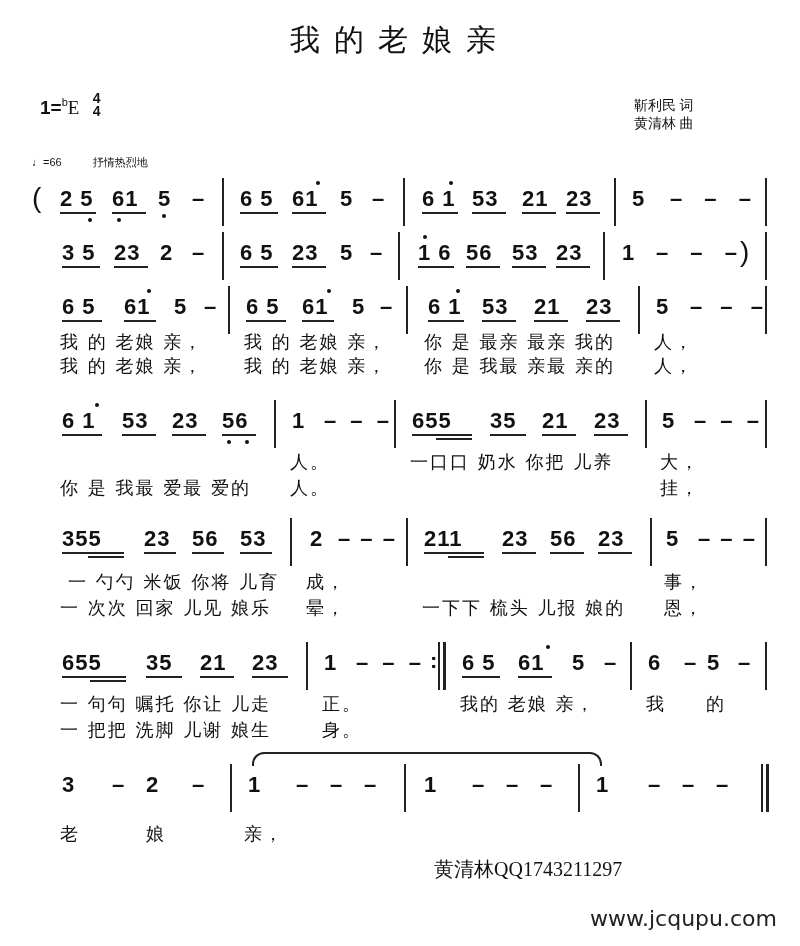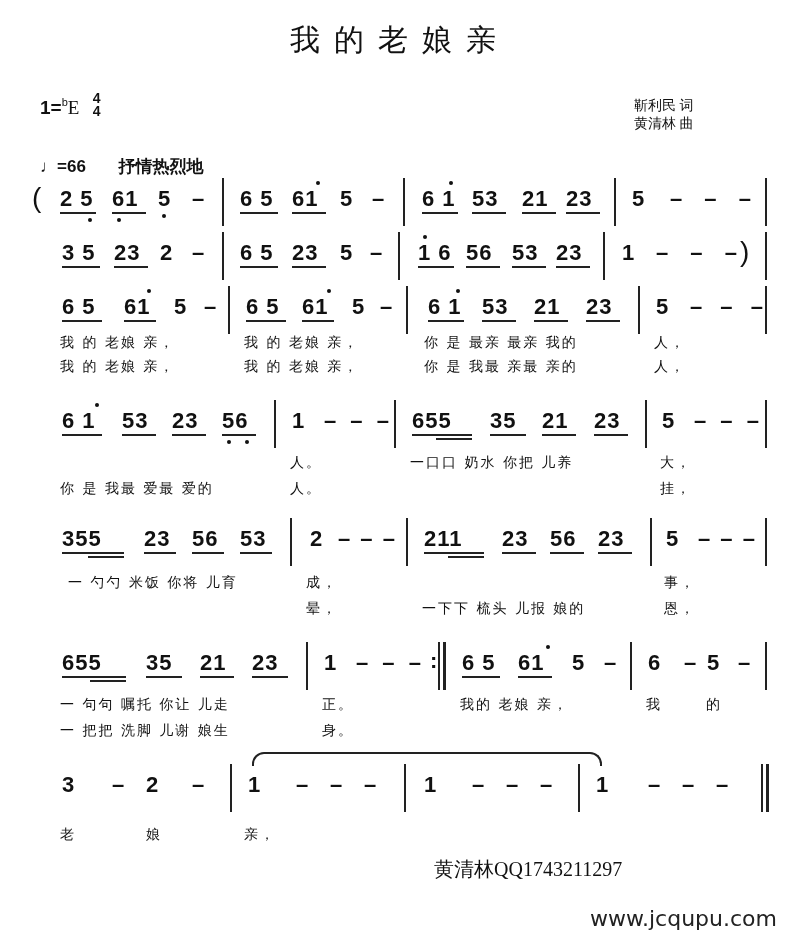--- a/index.html
+++ b/index.html
@@ -7,31 +7,31 @@
          font-family:"DejaVu Sans","Liberation Sans",sans-serif; color:#111; }
   .abs { position:absolute; }
   .title { left:0; width:800px; top:20px; text-align:center; font-size:30px;
            letter-spacing:14px; font-family:"DejaVu Sans",sans-serif; }
   .key { left:40px; top:96px; font-size:19px; font-weight:bold; font-family:"Liberation Sans",sans-serif; }
   .key .flat { font-size:11px; vertical-align:top; font-weight:normal; }
   .key .E { font-family:"Liberation Serif",serif; font-weight:normal; }
   .timesig { display:inline-block; vertical-align:middle; text-align:center; font-size:14px;
              line-height:13px; margin-left:8px; position:relative; top:-4px; }
   .credits { left:634px; top:97px; font-size:14px; line-height:18px; font-family:"Liberation Serif",serif; }
-  .tempo { left:40px; top:155px; font-size:17px; font-weight:bold; font-family:"Liberation Sans",sans-serif; }
+  .tempo { left:32px; top:155px; font-size:11px; font-weight:normal; font-family:"Liberation Sans",sans-serif; }
   .tempo .expr { margin-left:28px; }
 
   .sys { position:absolute; left:0; width:800px; }
   .bar { position:absolute; width:2px; background:#222; }
   .dbl { position:absolute; width:2px; background:#222; }
   .grp { position:absolute; font-family:"Liberation Sans",sans-serif; font-weight:bold;
          font-size:22px; line-height:22px; white-space:nowrap; letter-spacing:1px; }
   .ul { position:absolute; height:2px; background:#222; }
   .dot { position:absolute; width:4px; height:4px; border-radius:2px; background:#111; }
-  .lyr { position:absolute; font-size:14px; line-height:20px; white-space:pre;
+  .lyr { position:absolute; font-size:18px; line-height:20px; white-space:pre;
          font-family:"DejaVu Sans",sans-serif; letter-spacing:2px; }
   .paren { position:absolute; font-family:"Liberation Sans",sans-serif; font-size:28px; }
   .footer1 { left:434px; top:856px; font-size:20px; font-family:"Liberation Serif",serif; }
   .footer2 { left:590px; top:906px; font-size:22px; font-family:"DejaVu Sans",sans-serif; color:#222; }
   .tie { position:absolute; border:2px solid #222; border-bottom:none; border-radius:12px 12px 0 0; }
 </style>
 </head>
 <body>
 
 <div class="abs title">我的老娘亲</div>
@@ -226,20 +226,21 @@
   <div class="ul" style="left:550px;top:36px;width:34px;"></div>
   <span class="grp" style="left:598px;top:12px;">23</span>
   <div class="ul" style="left:598px;top:36px;width:34px;"></div>
   <div class="bar" style="left:650px;top:2px;height:48px;"></div>
   <span class="grp" style="left:666px;top:12px;">5</span>
   <span class="grp" style="left:698px;top:12px;letter-spacing:2px;">– – –</span>
   <div class="bar" style="left:765px;top:2px;height:48px;"></div>
   <span class="lyr" style="left:68px;top:56px;">一 勺勺 米饭 你将 儿育</span>
   <span class="lyr" style="left:306px;top:56px;">成，</span>
   <span class="lyr" style="left:664px;top:56px;">事，</span>
+  <span class="lyr" style="left:60px;top:82px;">一 次次 回家 儿见 娘乐</span>
   <span class="lyr" style="left:306px;top:82px;">晕，</span>
   <span class="lyr" style="left:422px;top:82px;">一下下 梳头 儿报 娘的</span>
   <span class="lyr" style="left:664px;top:82px;">恩，</span>
 </div>
 
 <div class="sys" style="top:640px;height:100px;">
   <span class="grp" style="left:62px;top:12px;">655</span>
   <div class="ul" style="left:62px;top:36px;width:64px;"></div>
   <div class="ul" style="left:90px;top:40px;width:36px;"></div>
   <span class="grp" style="left:146px;top:12px;">35</span>

